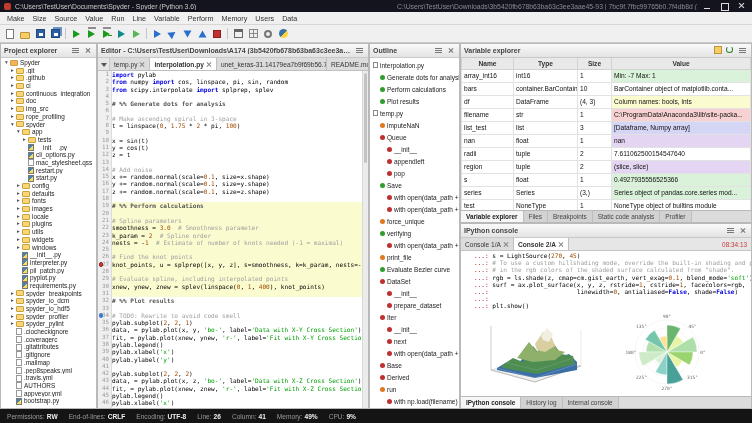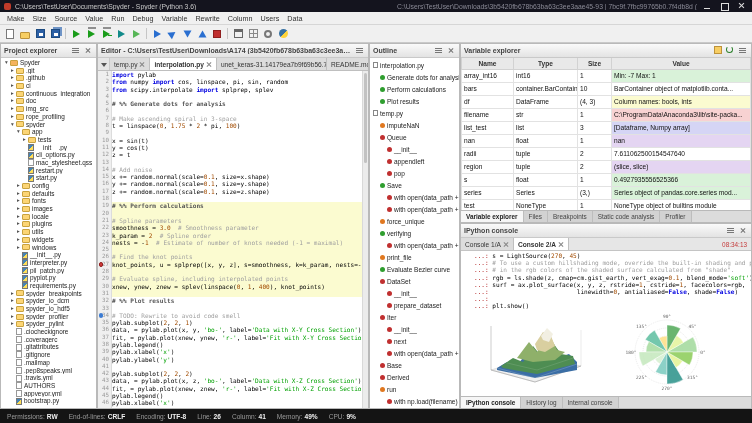--- a/index.html
+++ b/index.html
@@ -155,24 +155,24 @@
     <span class="wbtn"><span class="tbi i-maxw"></span></span>
     <span class="wbtn"><span class="tbi i-closew"></span></span>
   </div>
 
   <div class="menubar" id="menu-items">
       <span class="menu-item">Make</span>
       <span class="menu-item">Size</span>
       <span class="menu-item">Source</span>
       <span class="menu-item">Value</span>
       <span class="menu-item">Run</span>
-      <span class="menu-item">Debug</span>
+      <span class="menu-item">Line</span>
       <span class="menu-item">Variable</span>
-      <span class="menu-item">Rewrite</span>
-      <span class="menu-item">Column</span>
+      <span class="menu-item">Perform</span>
+      <span class="menu-item">Memory</span>
       <span class="menu-item">Users</span>
       <span class="menu-item">Data</span>
     </div>
   <div class="toolbar" id="toolbar">
       <span class="tb">
         <span class="tbi i-new-file"></span>
       </span>
       <span class="tb">
         <span class="tbi i-open-file"></span>
       </span>

